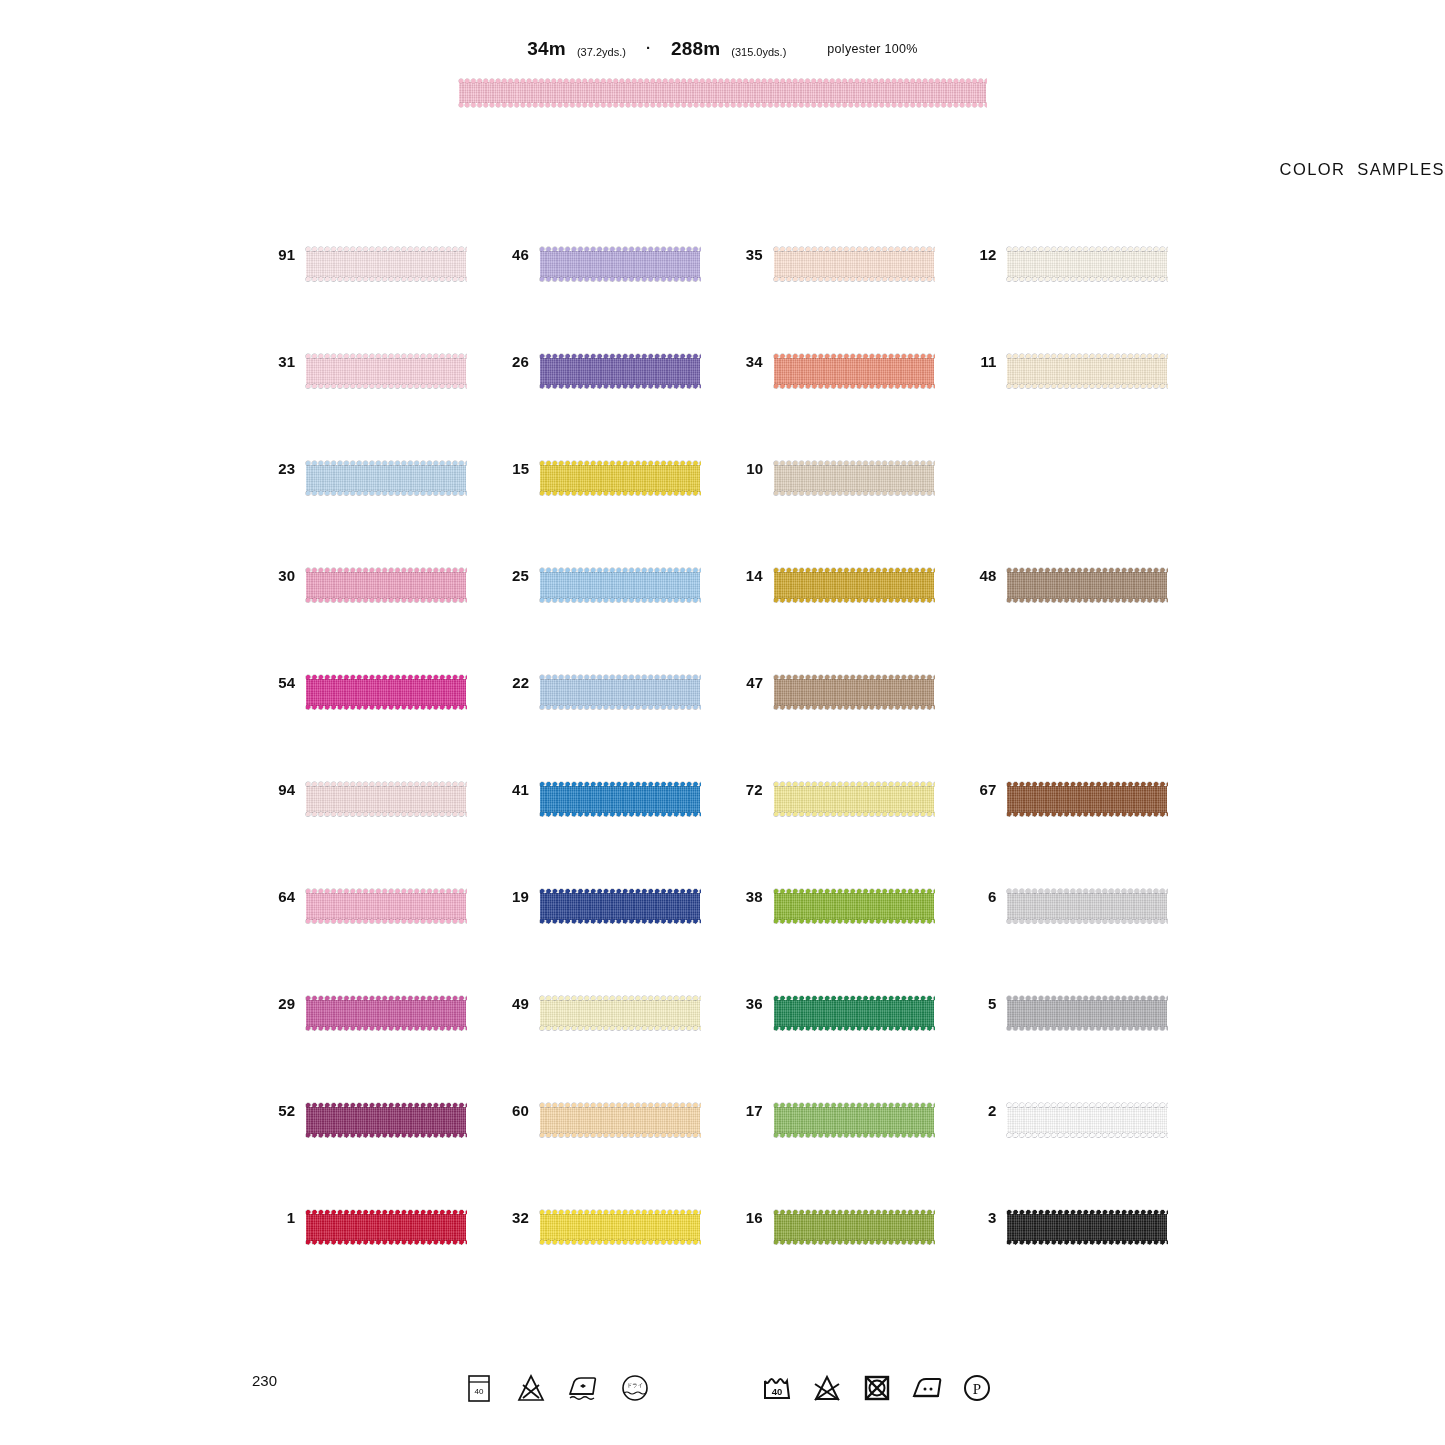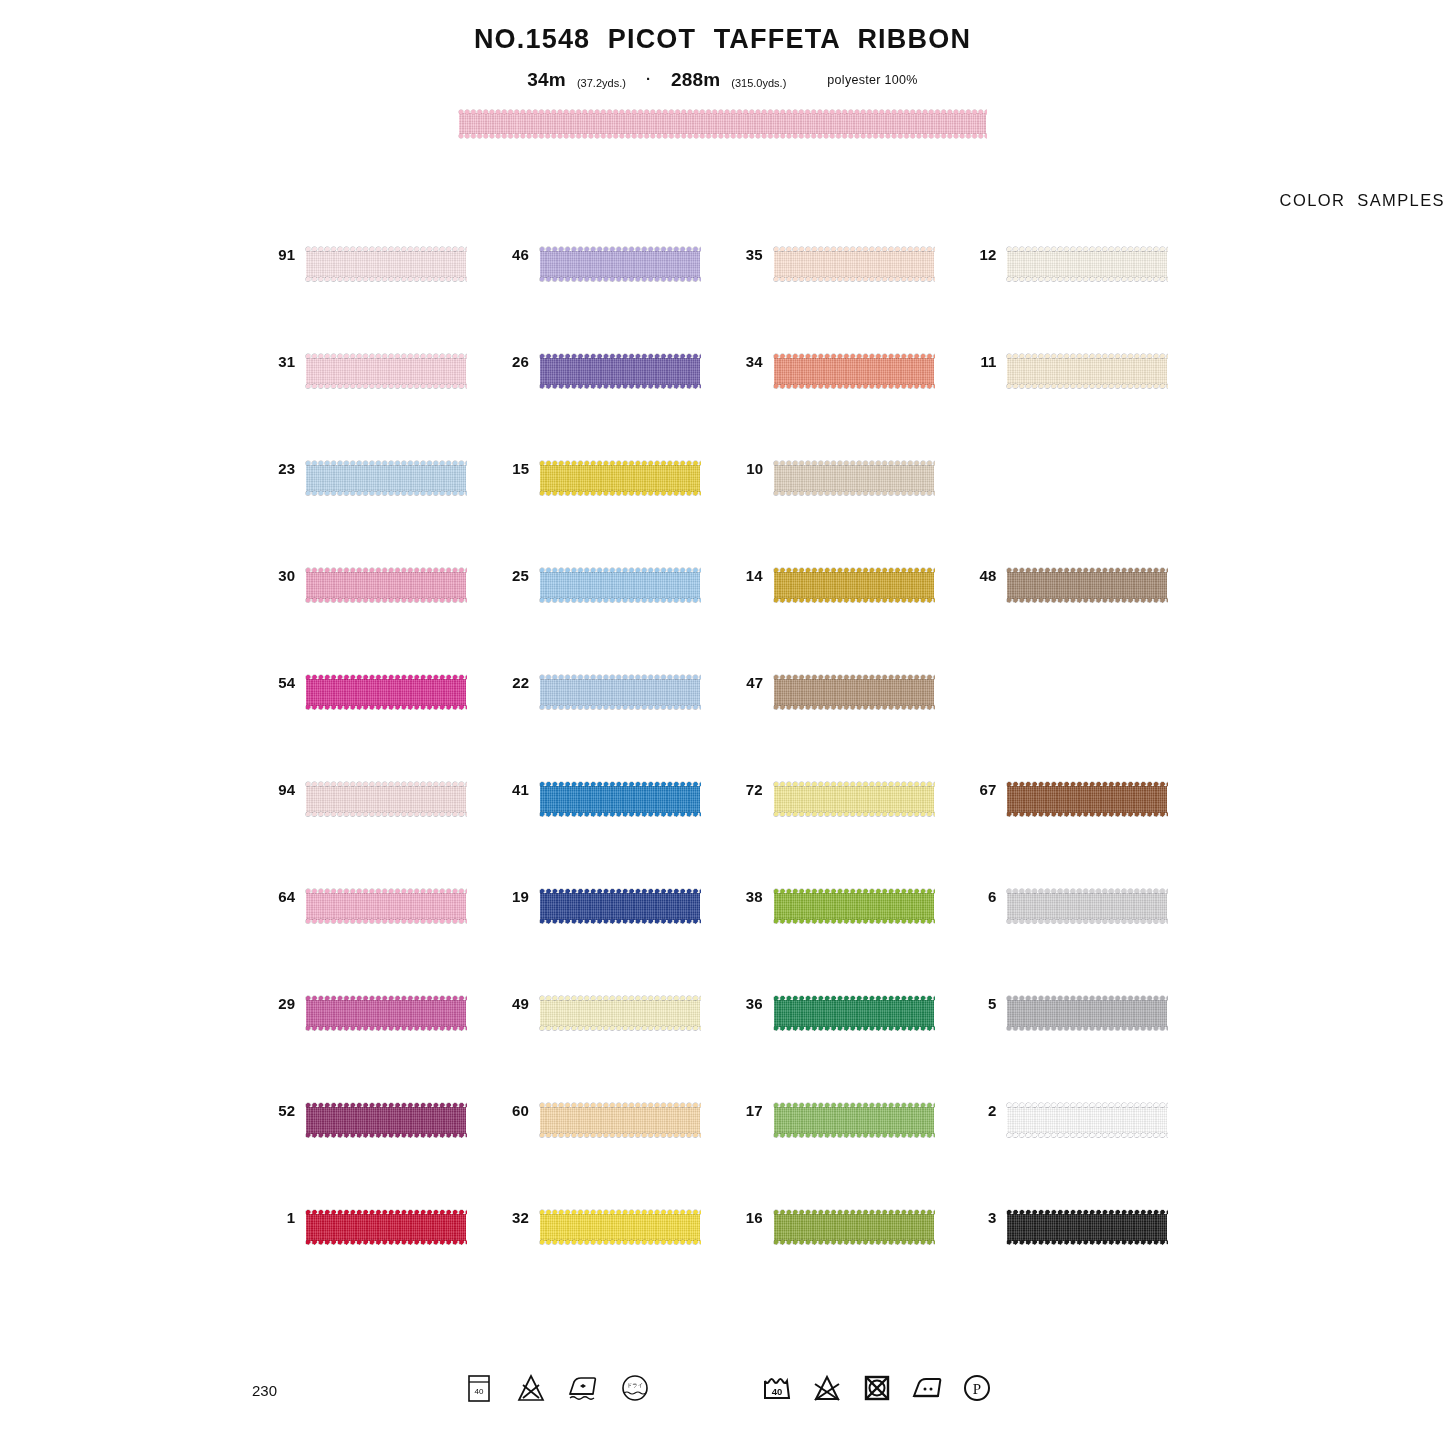--- a/index.html
+++ b/index.html
@@ -192,42 +192,41 @@
   .footer {
     position: absolute;
     left: 0;
     right: 0;
     bottom: 0px;
     height: 90px;
   }
   .page-num {
     position: absolute;
     left: 252px;
-    top: 27px;
+    top: 17px;
     font-size: 15px;
     color: #111;
   }
   .care-group {
     position: absolute;
     display: flex;
     align-items: center;
   }
   .care-group.left { left: 462px; top: 16px; gap: 18px; }
   .care-group.right { left: 760px; top: 16px; gap: 16px; }
   .care-icon {
     width: 34px;
     height: 34px;
     display: block;
   }
 </style>
 </head>
 <body>
 
 <div class="header">
-  <div class="title">NO.1548  PICOT  TAFFETA  RIBBON</div>
 
   <div class="subline">
     <span class="len-main">34m</span>
     <span class="len-sub">(37.2yds.)</span>
     <span class="len-sep">·</span>
     <span class="len-main">288m</span>
     <span class="len-sub">(315.0yds.)</span>
     <span class="composition">polyester  100%</span>
   </div>
 </div>

